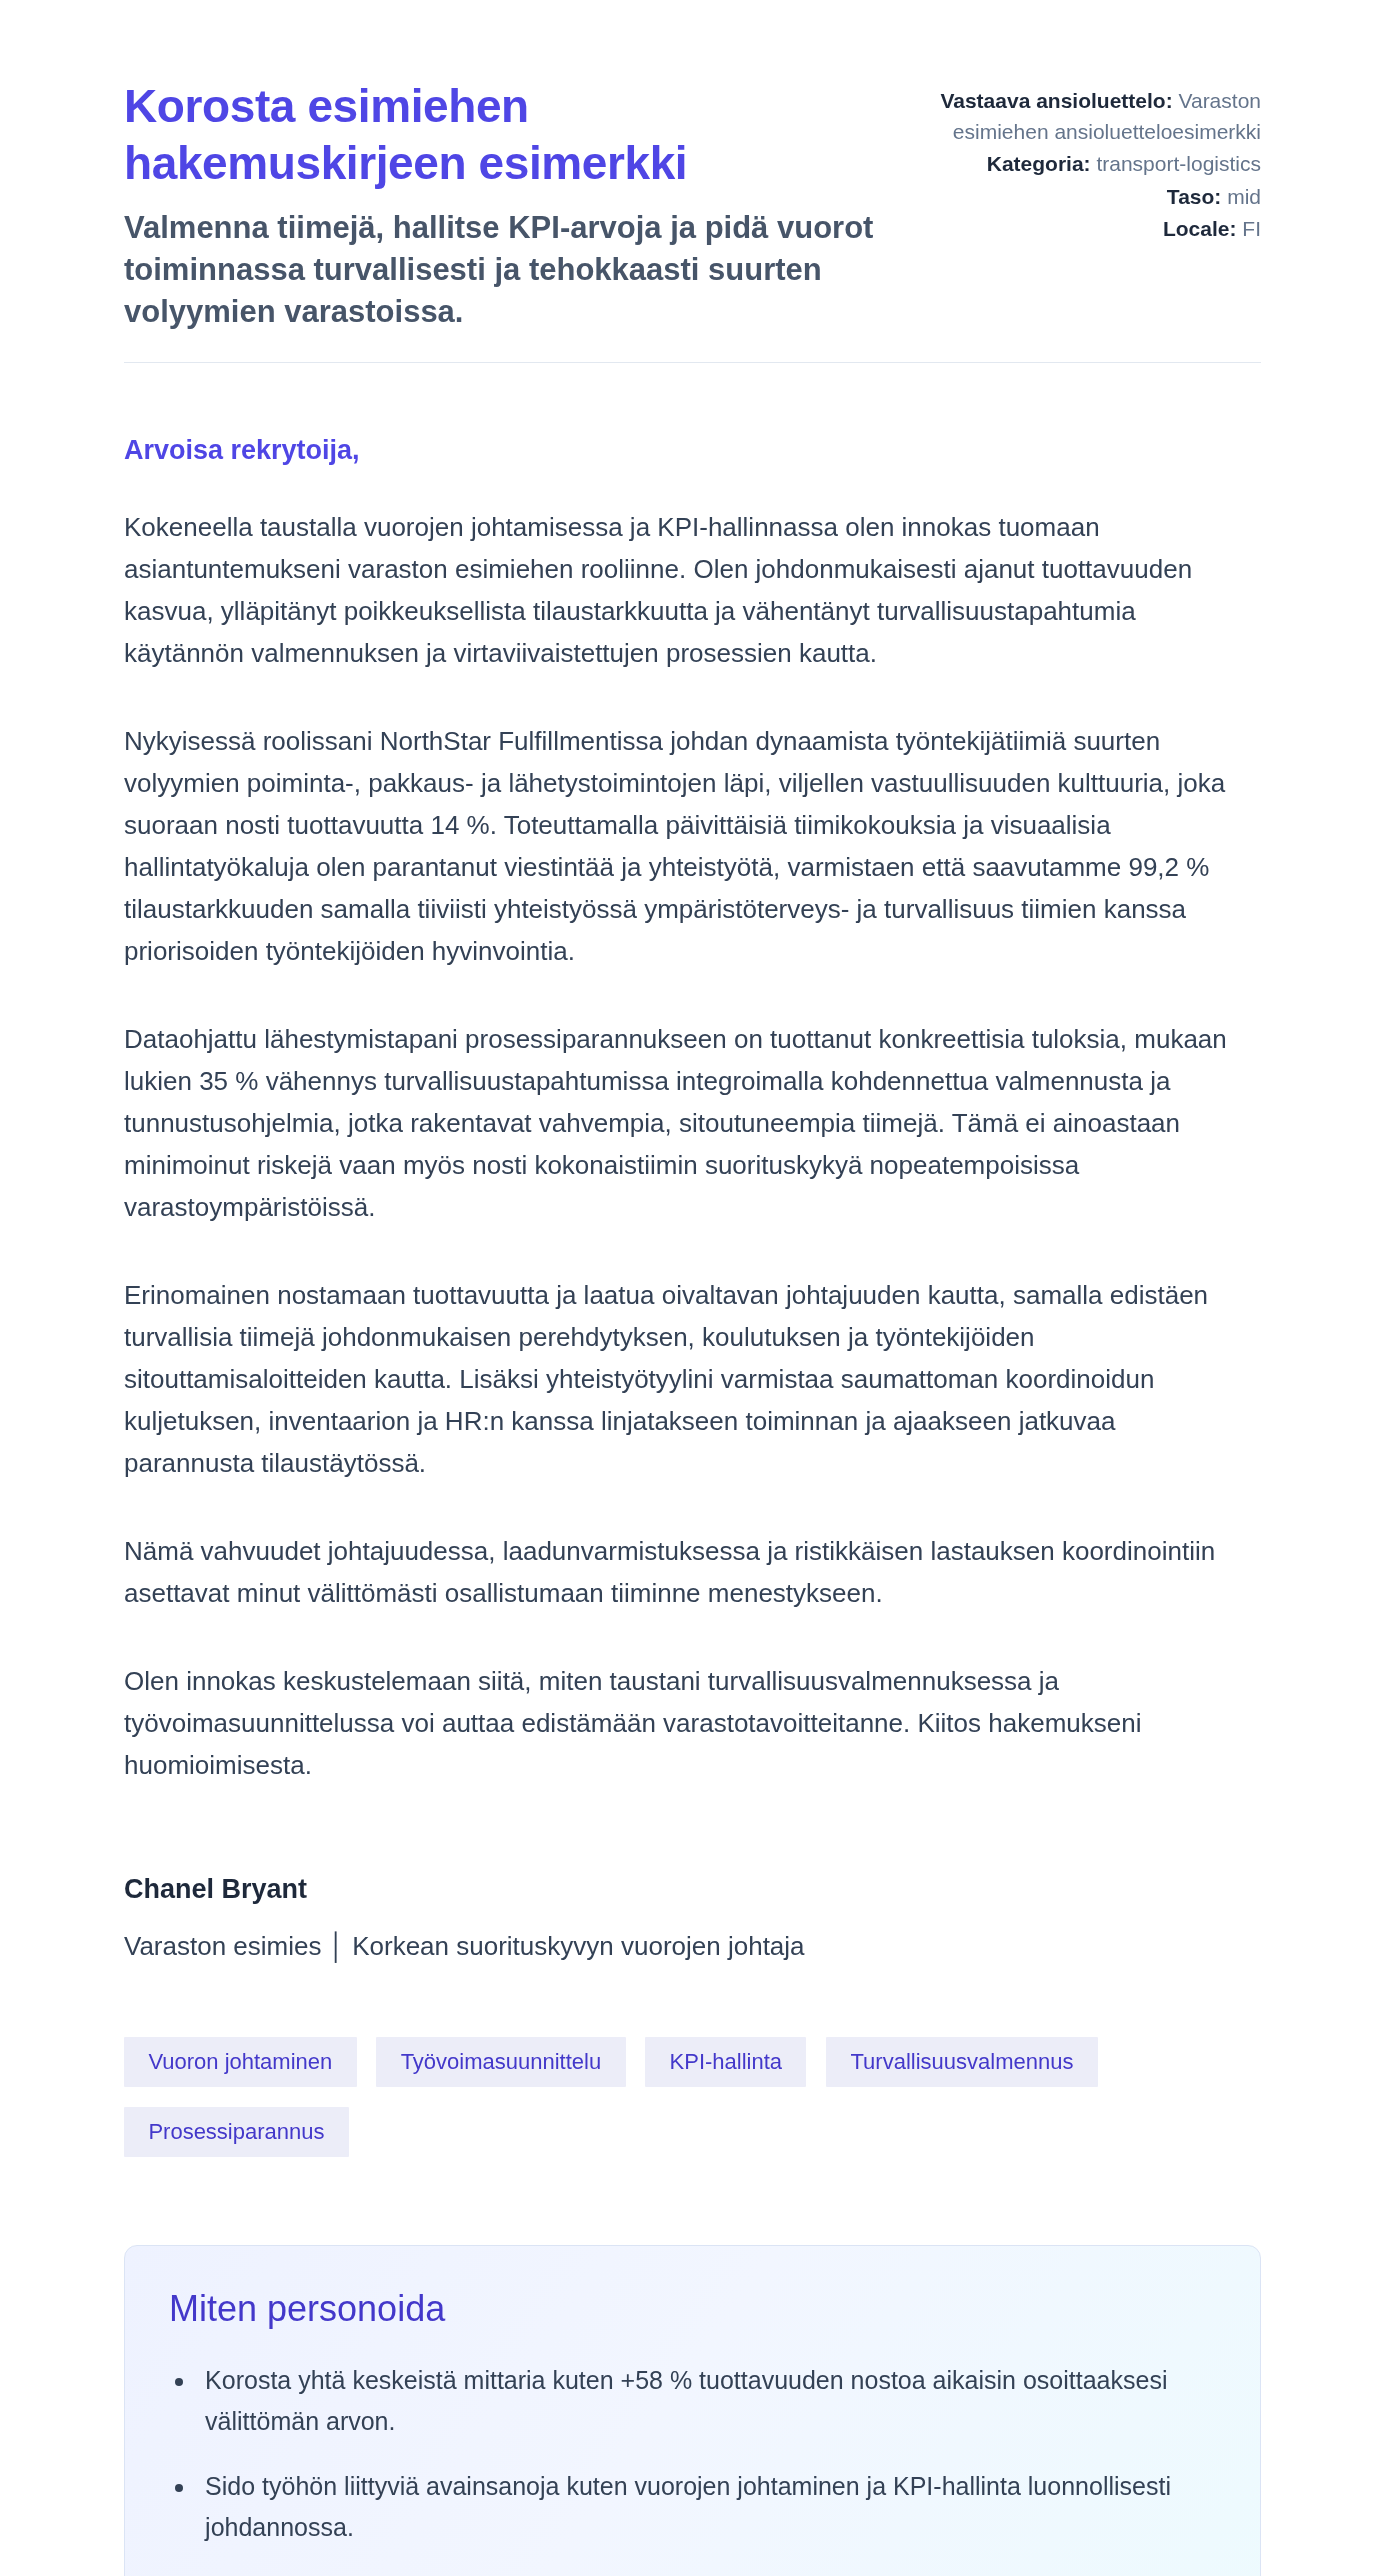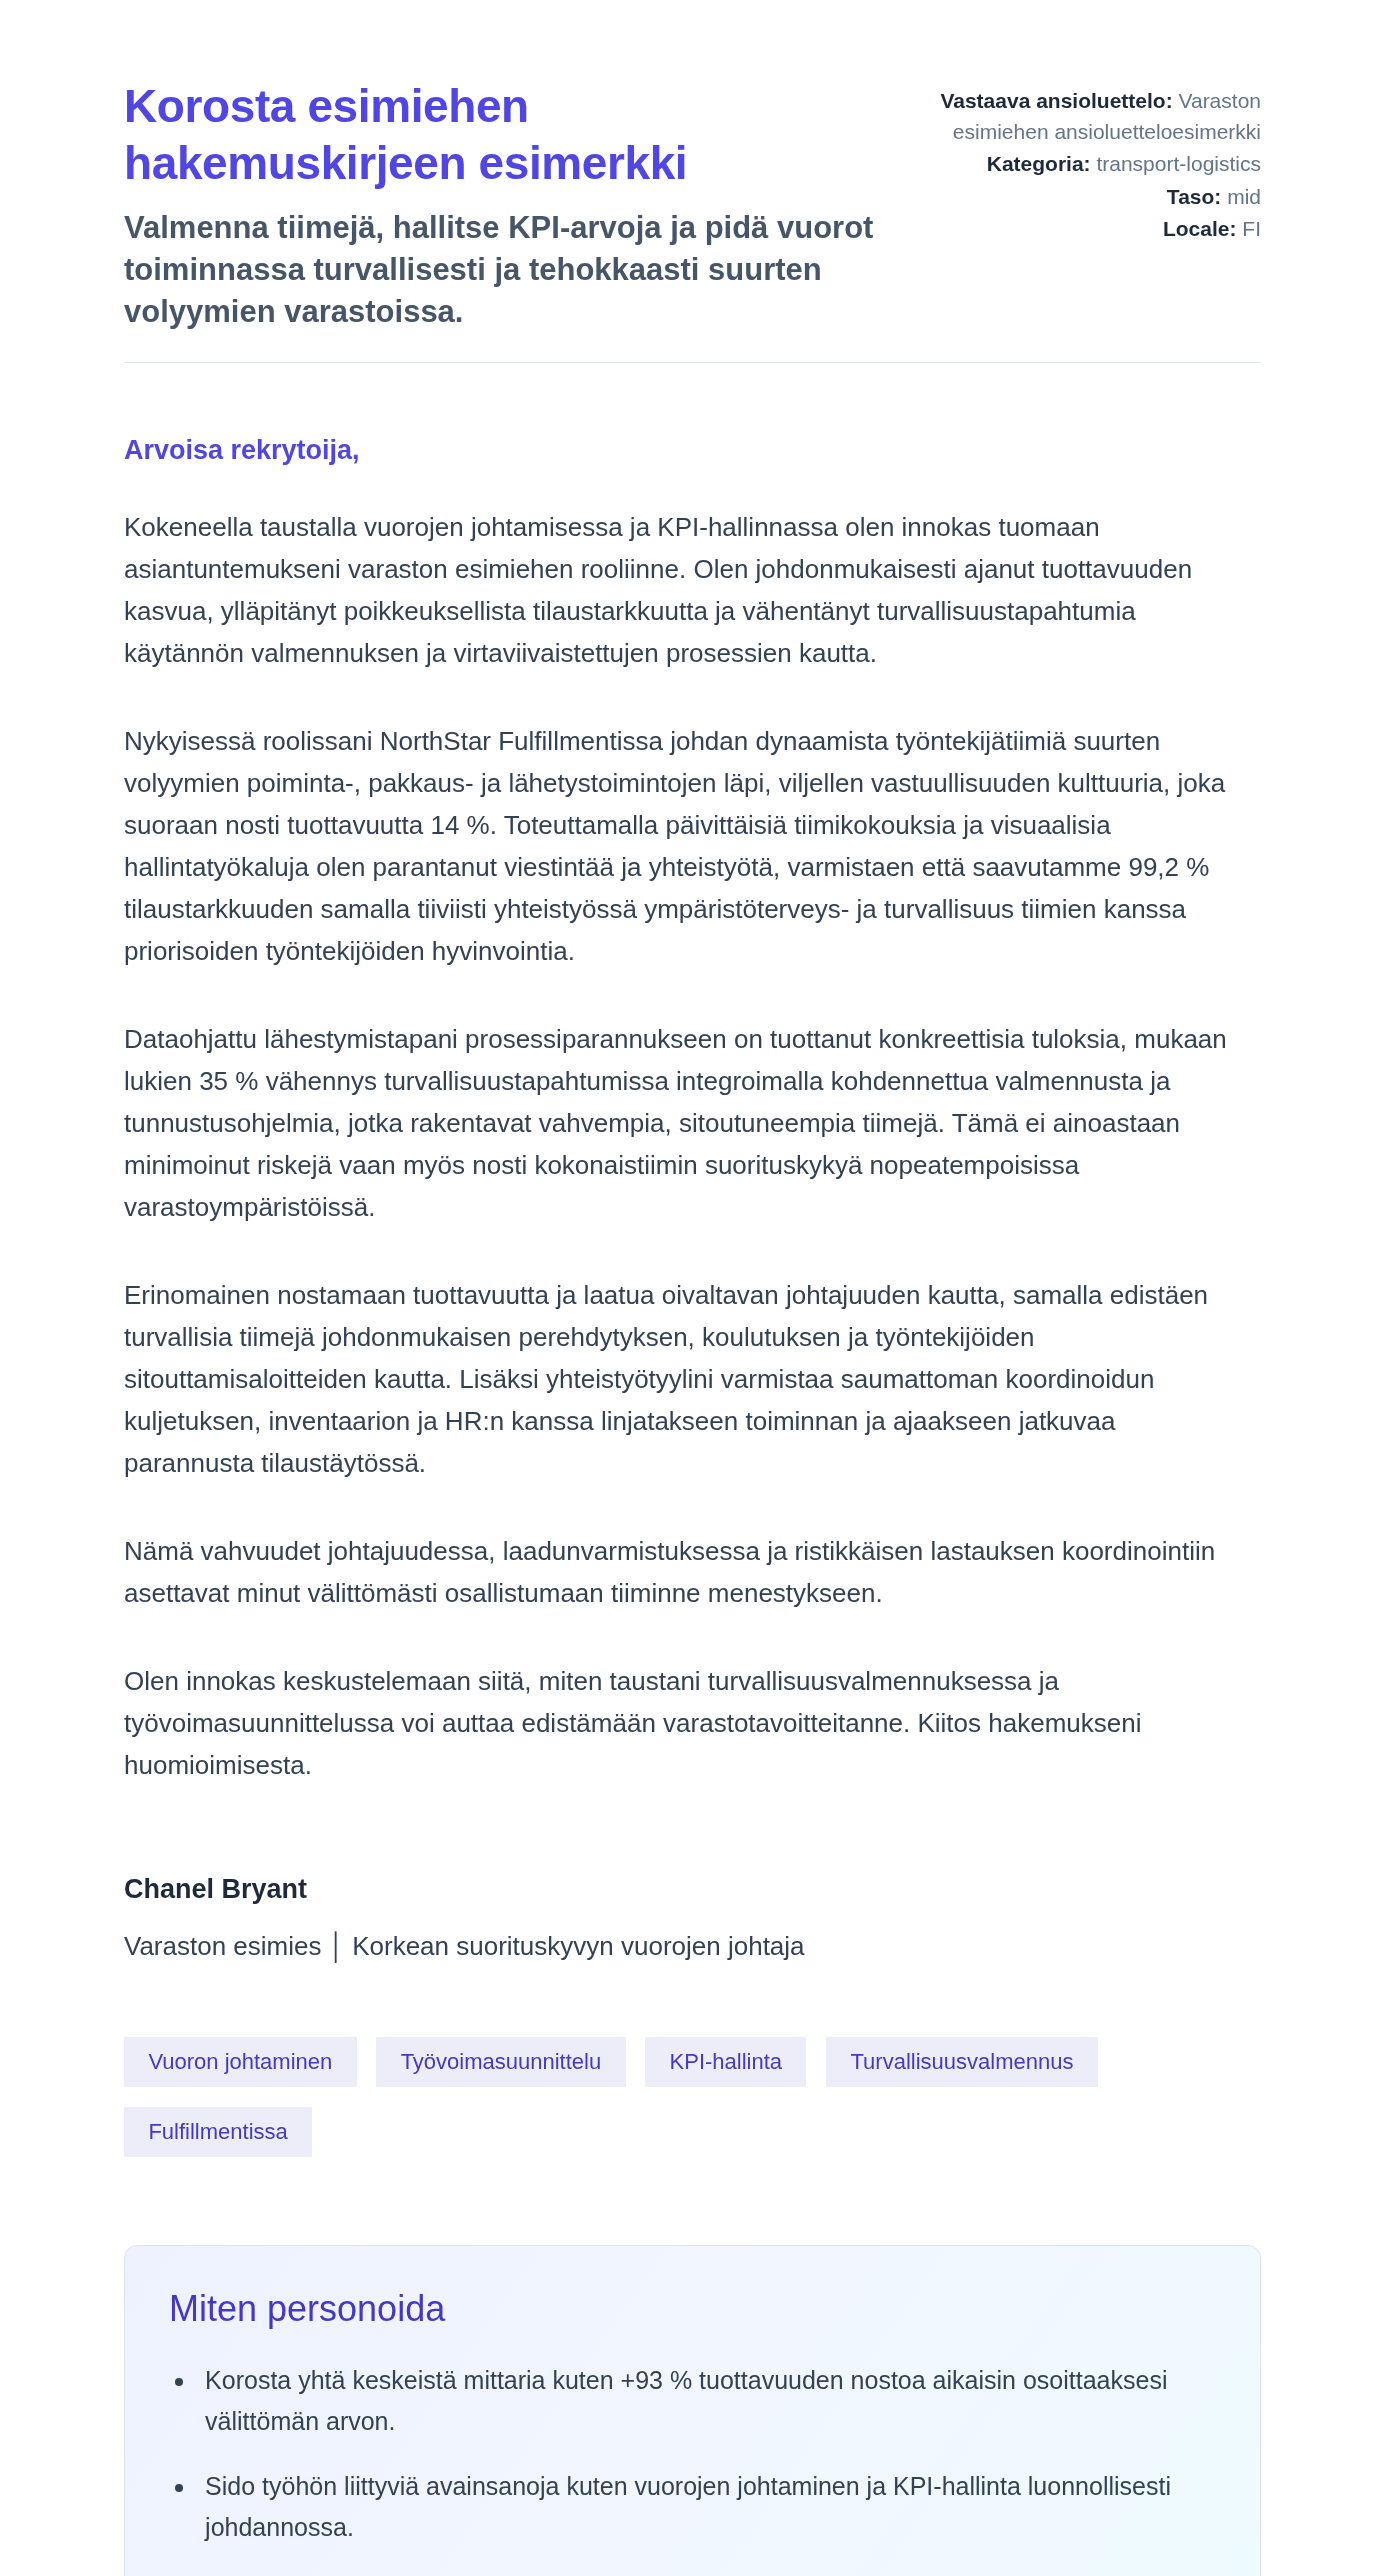--- a/index.html
+++ b/index.html
@@ -220,28 +220,28 @@
   <div class="tags">
 
       <span class="tag">Vuoron johtaminen</span>
 
       <span class="tag">Työvoimasuunnittelu</span>
 
       <span class="tag">KPI-hallinta</span>
 
       <span class="tag">Turvallisuusvalmennus</span>
 
-      <span class="tag">Fulfillmentissa</span>
+      <span class="tag">Prosessiparannus</span>
     </div>
 
   <section class="callout">
     <h2>Miten personoida</h2>
     <ul>
 
-        <li>Korosta yhtä keskeistä mittaria kuten +93 % tuottavuuden nostoa aikaisin osoittaaksesi välittömän arvon.</li>
+        <li>Korosta yhtä keskeistä mittaria kuten +58 % tuottavuuden nostoa aikaisin osoittaaksesi välittömän arvon.</li>
 
         <li>Sido työhön liittyviä avainsanoja kuten vuorojen johtaminen ja KPI-hallinta luonnollisesti johdannossa.</li>
 
         <li>Rakenna rungon kappaleet saavutusten ympärille, kvantifioiden vaikutukset kuten 99,2 % tilaustarkkuus uskottavuuden vuoksi.</li>
       </ul>
   </section>
 
 </div>
 
 

